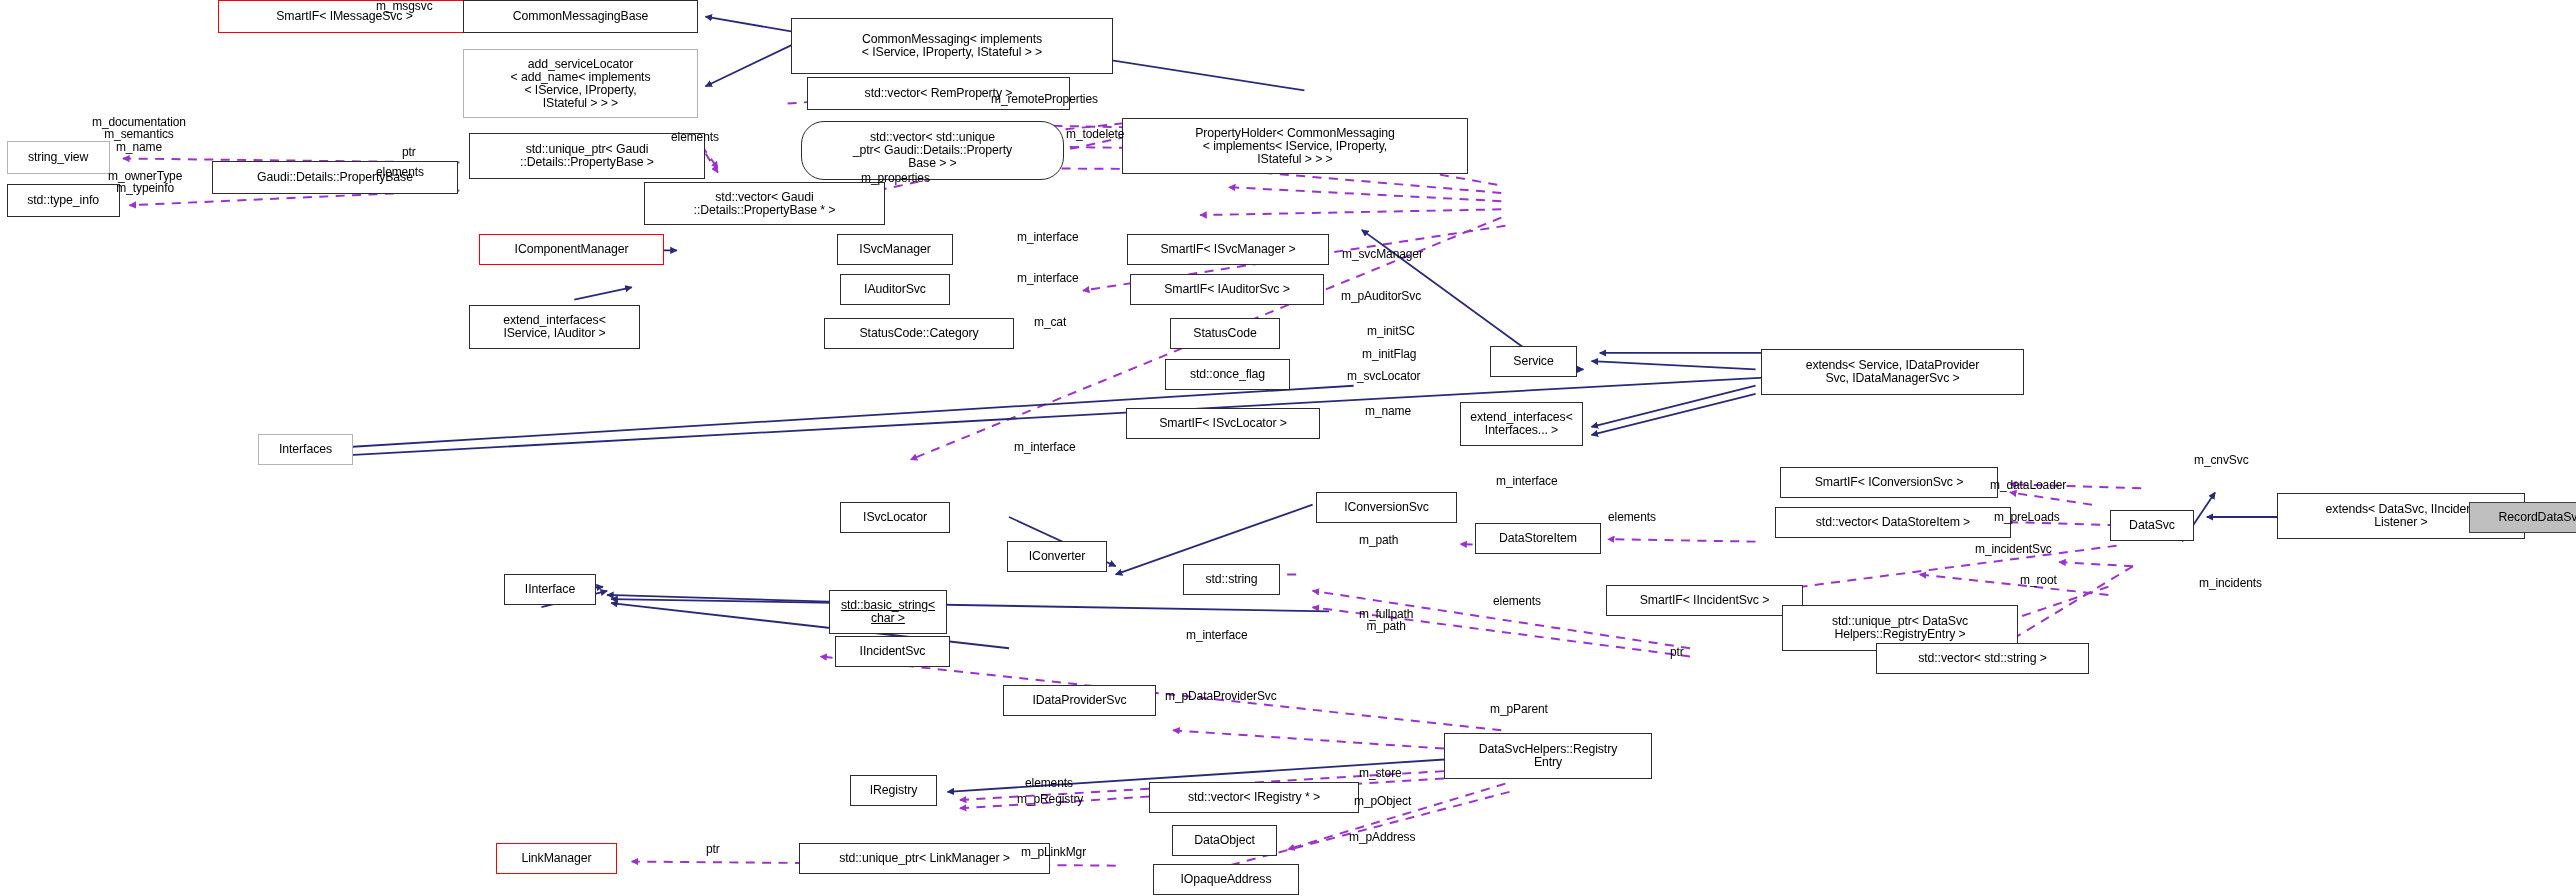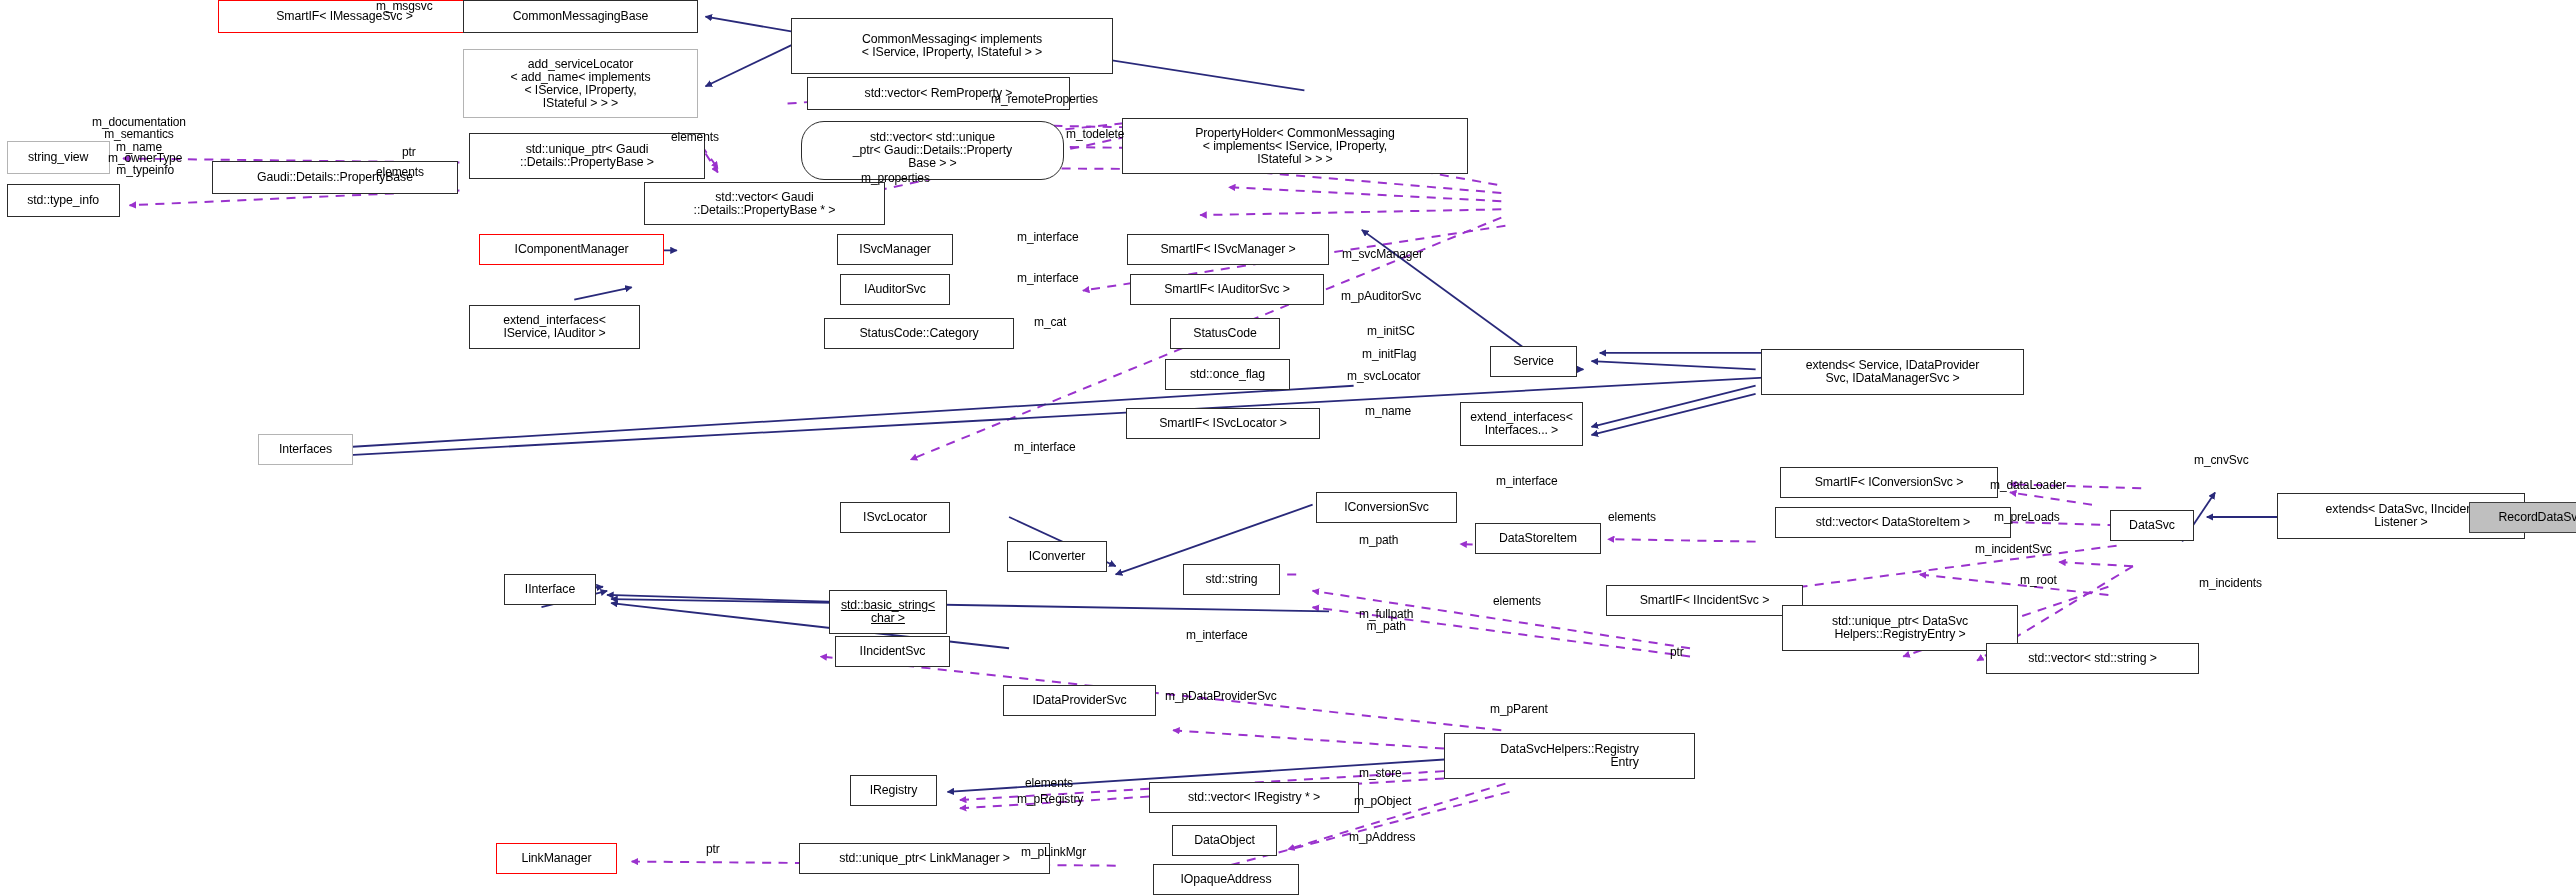--- a/index.html
+++ b/index.html
@@ -188,37 +188,37 @@
   <div class="node solid" style="left: 1775px; top: 507px; width: 236px; height: 31px;">std::vector&lt; DataStoreItem &gt;</div>
   <div class="node solid" style="left: 1475px; top: 523px; width: 126px; height: 31px;">DataStoreItem</div>
   <div class="node solid" style="left: 1007px; top: 541px; width: 100px; height: 31px;">IConverter</div>
   <div class="node solid" style="left: 504px; top: 574px; width: 92px; height: 31px;">IInterface</div>
   <div class="node solid" style="left: 1183px; top: 564px; width: 97px; height: 31px;">std::string</div>
   <div class="node solid" style="left: 1606px; top: 585px; width: 197px; height: 31px;">SmartIF&lt; IIncidentSvc &gt;</div>
   <div class="node solid" style="left: 1782px; top: 605px; width: 236px; height: 46px;">std::unique_ptr&lt; DataSvc
 Helpers::RegistryEntry &gt;</div>
   <div class="node solid" style="left: 829px; top: 590px; width: 118px; height: 44px; text-decoration: underline;">std::basic_string&lt;
 char &gt;</div>
-  <div class="node solid" style="left: 1986px; top: 643px; width: 213px; height: 31px;">std::vector&lt; std::string &gt;</div>
+  <div class="node solid" style="left: 1876px; top: 643px; width: 213px; height: 31px;">std::vector&lt; std::string &gt;</div>
   <div class="node solid" style="left: 835px; top: 636px; width: 115px; height: 31px;">IIncidentSvc</div>
   <div class="node solid" style="left: 1003px; top: 685px; width: 153px; height: 31px;">IDataProviderSvc</div>
-  <div class="node solid" style="left: 1444px; top: 733px; width: 251px; height: 46px; text-align: right;">DataSvcHelpers::Registry
+  <div class="node solid" style="left: 1444px; top: 733px; width: 208px; height: 46px;">DataSvcHelpers::Registry
 Entry</div>
   <div class="node solid" style="left: 850px; top: 775px; width: 87px; height: 31px;">IRegistry</div>
   <div class="node solid" style="left: 1149px; top: 782px; width: 210px; height: 31px;">std::vector&lt; IRegistry * &gt;</div>
   <div class="node solid" style="left: 1172px; top: 825px; width: 105px; height: 31px;">DataObject</div>
   <div class="node redbox" style="left: 496px; top: 843px; width: 121px; height: 31px;">LinkManager</div>
   <div class="node solid" style="left: 799px; top: 843px; width: 251px; height: 31px;">std::unique_ptr&lt; LinkManager &gt;</div>
   <div class="node solid" style="left: 1153px; top: 864px; width: 146px; height: 31px;">IOpaqueAddress</div>
 
   <div class="edge-label" style="left: 376px; top: 0px;">m_msgsvc</div>
   <div class="edge-label" style="left: 92px; top: 116px;">m_documentation
 m_semantics
 m_name</div>
-  <div class="edge-label" style="left: 108px; top: 152px;">m_ownerType
+  <div class="edge-label" style="left: 108px; top: 170px;">m_ownerType
 m_typeinfo</div>
   <div class="edge-label" style="left: 402px; top: 146px;">ptr</div>
   <div class="edge-label" style="left: 376px; top: 166px;">elements</div>
   <div class="edge-label" style="left: 671px; top: 131px;">elements</div>
   <div class="edge-label" style="left: 991px; top: 93px;">m_remoteProperties</div>
   <div class="edge-label" style="left: 1066px; top: 128px;">m_todelete</div>
   <div class="edge-label" style="left: 861px; top: 172px;">m_properties</div>
   <div class="edge-label" style="left: 1017px; top: 231px;">m_interface</div>
   <div class="edge-label" style="left: 1017px; top: 272px;">m_interface</div>
   <div class="edge-label" style="left: 1034px; top: 316px;">m_cat</div>

